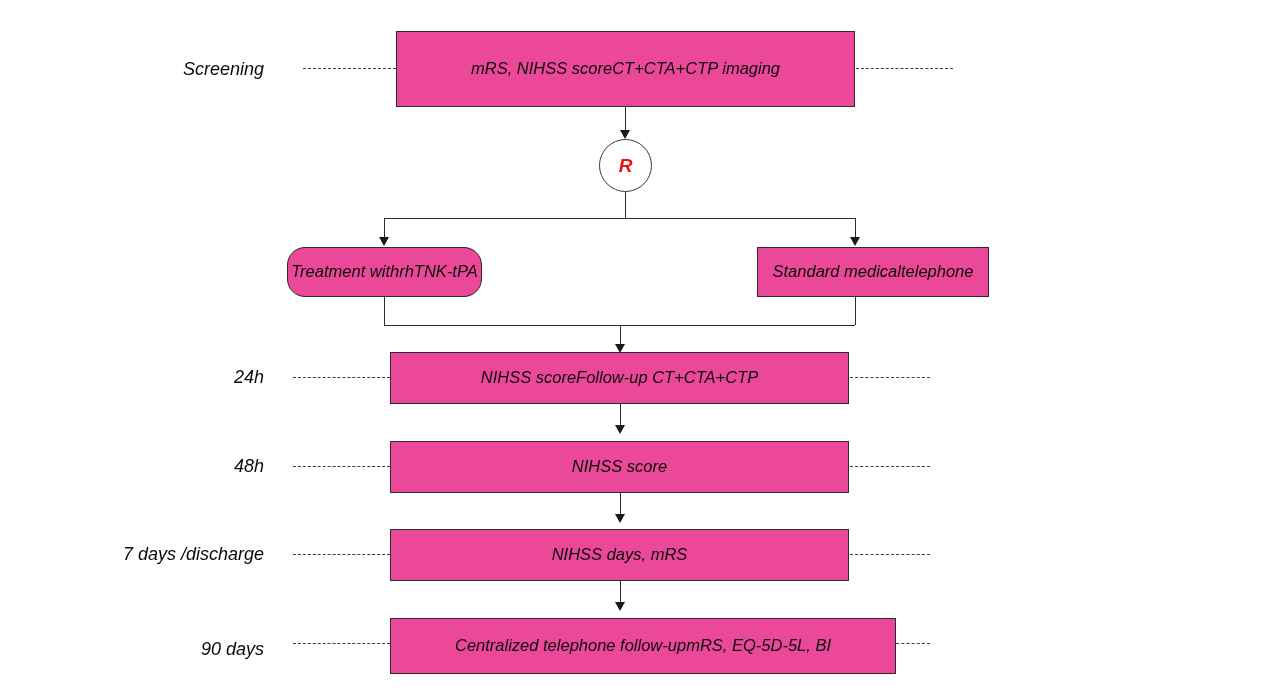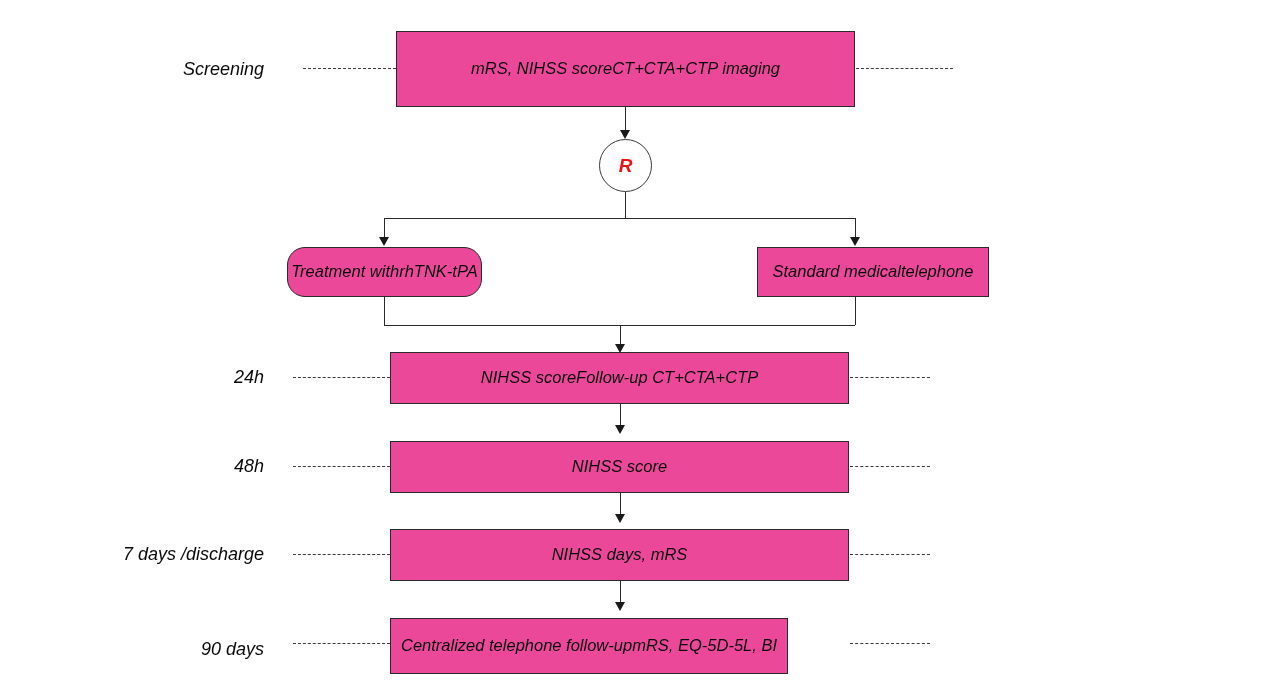--- a/index.html
+++ b/index.html
@@ -157,18 +157,18 @@
   <div class="conn-v" style="left:620px; top:493px; height:22px;"></div>
   <div class="arrow-down" style="left:615px; top:514px;"></div>
 
   <div class="node-box" style="left:390px; top:529px; width:459px; height:52px;">
     <span>NIHSS days, mRS</span>
   </div>
 
   <div class="conn-v" style="left:620px; top:581px; height:22px;"></div>
   <div class="arrow-down" style="left:615px; top:602px;"></div>
 
-  <div class="node-box" style="left:390px; top:618px; width:398px; height:56px;">
+  <div class="node-box" style="left:390px; top:618px; width:506px; height:56px;">
     <span>Centralized telephone follow-up</span>
     <span class="line2">mRS, EQ-5D-5L, BI</span>
   </div>
 
 </div>
 
 </body></html>

